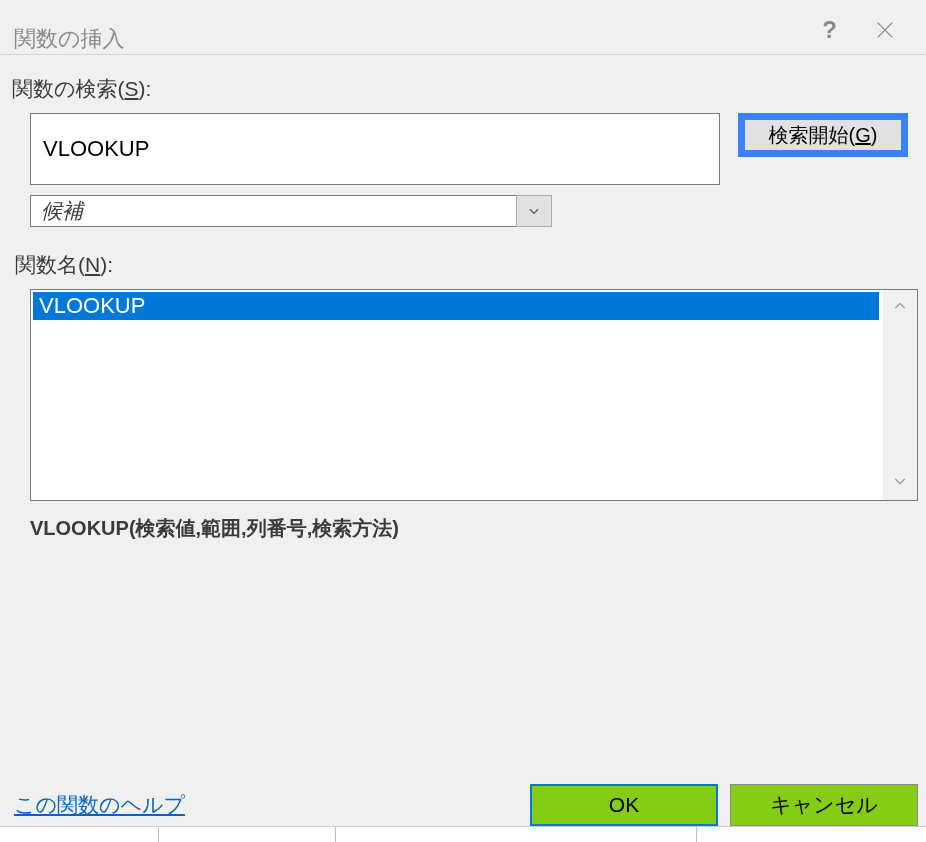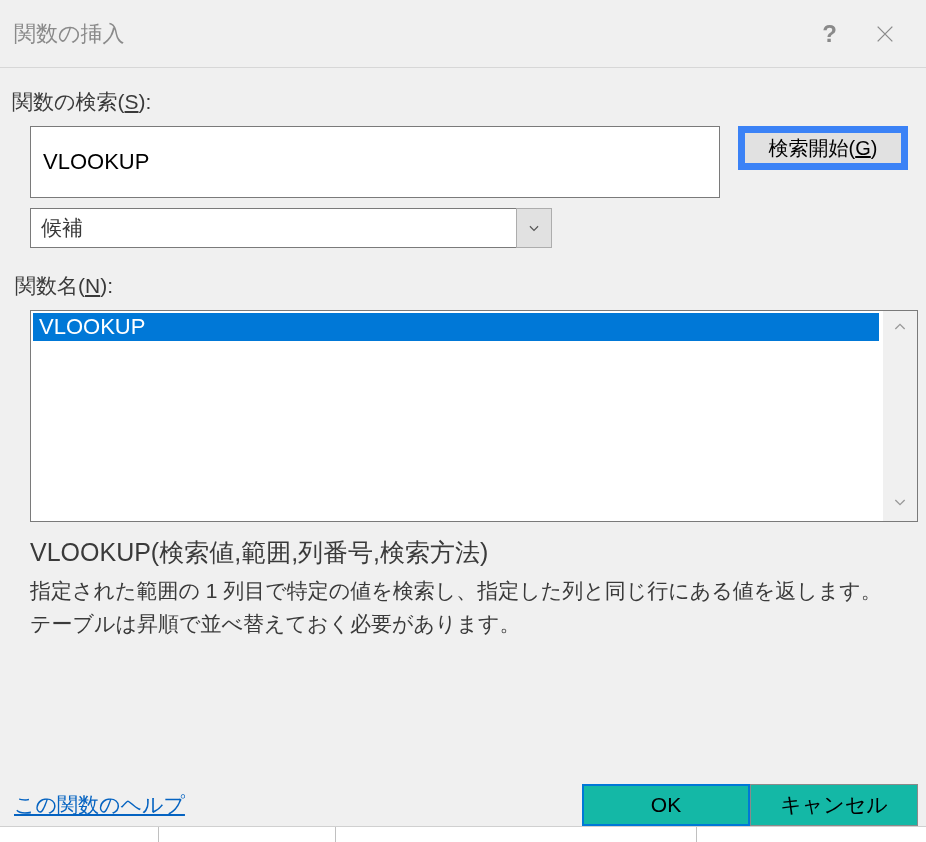--- a/index.html
+++ b/index.html
@@ -6,23 +6,23 @@
   body {
     font-family: "Yu Gothic UI", "Meiryo", "MS PGothic", sans-serif;
     background: #f0f0f0;
     width: 926px;
     height: 842px;
     overflow: hidden;
     font-size: 20px;
     color: #3a3a3a;
   }
   .titlebar {
-    height: 68px;
-    display: flex;
-    align-items: center;
+    height: 55px;
+    display: flex;
+    align-items: flex-end;
     padding: 0 14px;
     border-bottom: 1px solid #d7d7d7;
   }
   .titlebar-title {
     flex: 1;
     font-size: 22px;
     color: #8a8a8a;
   }
   .titlebar-btn {
     width: 55px;
@@ -83,21 +83,22 @@
     gap: 10px;
     margin-left: 18px;
     margin-bottom: 24px;
   }
   .category-label {
     font-size: 21px;
   }
   .select-wrap {
     position: relative;
     width: 522px;
-    height: 40px;
+    height: 32px;
+    font-style: italic;
   }
   .select-input {
     width: 100%;
     height: 100%;
     border: 1px solid #7a7a7a;
     padding: 0 42px 0 10px;
     font-size: 21px;
     background: #fff;
     display: flex;
     align-items: center;
@@ -143,22 +144,23 @@
     cursor: default;
     width: calc(100% - 36px);
   }
   .listbox-item.selected {
     background: #0078d7;
     color: #fff;
   }
 
   .syntax {
     margin: 14px 0 6px 18px;
-    font-size: 25px;
+    font-size: 20px;
     color: #3a3a3a;
+    font-weight: bold;
   }
   .description {
     margin: 0 18px 0 18px;
     font-size: 21px;
     line-height: 1.55;
   }
 
   .footer {
     position: absolute;
     left: 4px;
@@ -169,30 +171,31 @@
     align-items: center;
   }
   .help-link {
     color: #0563c1;
     text-decoration: underline;
     font-size: 21px;
     cursor: pointer;
   }
   .footer-spacer { flex: 1; }
   .dlg-btn {
-    width: 168px;
+    width: 188px;
     height: 42px;
     border: 1px solid #8a8a8a;
-    background: #14b8a6;
+    background: #84cc16;
     font-size: 21px;
     font-family: inherit;
     display: flex;
     align-items: center;
     justify-content: center;
     cursor: pointer;
+    margin-left: 12px;
   }
   .dlg-btn.primary {
     border: 2px solid #0078d7;
   }
 
   .status-strip {
     position: absolute;
     left: 0; bottom: 0;
     width: 926px; height: 16px;
     background: #ffffff;
@@ -260,21 +263,20 @@
         <div class="scroll-chevron">
           <svg viewBox="0 0 24 24">
               <path d="M5 9 L12 16 L19 9" fill="none" stroke="#999" stroke-width="2"></path>
             </svg>
         </div>
       </div>
     </div>
   </div>
 
   <div class="syntax">VLOOKUP(検索値,範囲,列番号,検索方法)</div>
-  <div class="description">指定された範囲の 1 列目で特定の値を検索し、指定した列と同じ行にある値を返します。テーブルは昇順で並べ替えておく必要があります。</div>
 
 </div>
 
 <div class="footer">
   <a class="help-link">この関数のヘルプ</a>
   <div class="footer-spacer"></div>
   <button class="dlg-btn primary">OK</button>
   <button class="dlg-btn">キャンセル</button>
 </div>
 

